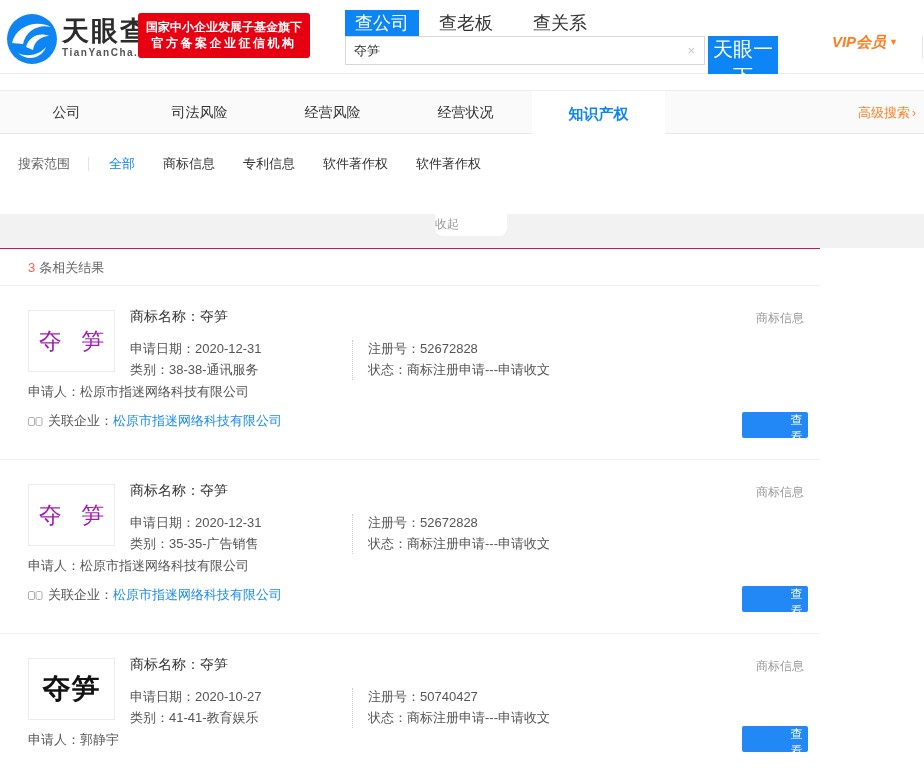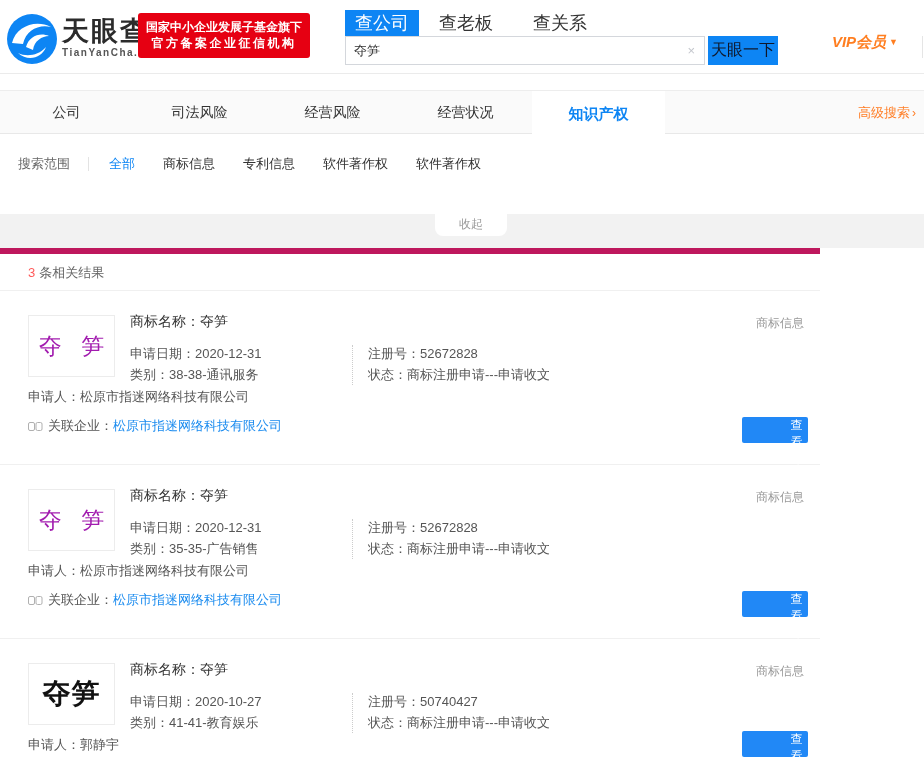--- a/index.html
+++ b/index.html
@@ -18,21 +18,21 @@
   .gov-badge .l2 { letter-spacing:2.5px; }
 
   .search-area { position:absolute; left:345px; top:10px; width:434px; }
   .search-tabs { display:flex; align-items:flex-end; height:26px; }
   .search-tab { font-size:18px; color:#333; margin-right:20px; height:26px; line-height:26px; padding:0 10px; cursor:pointer; }
   .search-tab.active { background:#0d85f4; color:#fff; margin-right:10px; }
   .search-box-row { display:flex; }
   .search-input-wrap { position:relative; width:360px; height:29px; border:1px solid #d4d7dc; border-top:1px solid #d4d7dc; background:#fff; }
   .search-input { width:100%; height:100%; border:none; outline:none; font-size:13px; color:#333; padding:0 28px 0 8px; font-family:inherit; }
   .clear-icon { position:absolute; right:9px; top:6px; color:#c3c6cc; font-size:13px; cursor:pointer; }
-  .search-btn { width:70px; height:29px; margin-left:3px; background:#0d85f4; color:#0f172a; border:none; font-size:16px; cursor:pointer; font-family:inherit; }
+  .search-btn { width:70px; height:38px; margin-left:3px; background:#0d85f4; color:#ffffff; border:none; font-size:20px; cursor:pointer; font-family:inherit; }
 
   .vip { position:absolute; right:26px; top:33px; color:#ff7e20; font-size:15px; font-weight:bold; font-style:italic; cursor:pointer; }
   .vip .arrow { font-size:9px; font-style:normal; margin-left:3px; vertical-align:2px; }
   .header-right-divider { position:absolute; right:1px; top:36px; width:1px; height:22px; background:#e5e5e5; }
 
   
   .nav-row { position:absolute; top:90px; left:0; width:924px; height:44px; background:#fafafa; border-top:1px solid #ededed; border-bottom:1px solid #e8e8e8; }
   .nav-tabs { display:flex; }
   .nav-tab { width:133px; text-align:center; line-height:43px; font-size:14px; color:#333; cursor:pointer; }
   .nav-tab.active { background:#fff; height:56px; line-height:46px; color:#0d85f4; font-weight:bold; font-size:15px; position:relative; z-index:3; }
@@ -43,24 +43,24 @@
   .filter-panel { position:absolute; top:134px; left:0; width:924px; height:80px; background:#fff; z-index:2; }
   .filter-row { position:absolute; top:21px; left:18px; display:flex; align-items:center; font-size:13px; }
   .filter-label { color:#666; margin-right:18px; }
   .filter-divider { width:1px; height:14px; background:#e3e3e3; margin-right:20px; }
   .filter-opt { color:#333; margin-right:28px; cursor:pointer; }
   .filter-opt.active { color:#0d85f4; }
 
   .gray-strip { position:absolute; top:214px; left:0; width:924px; height:34px; background:#f2f2f2; }
   .collapse-tab { position:absolute; top:214px; left:435px; width:72px; height:22px; background:#fff; z-index:2;
                   border-bottom-left-radius:8px; border-bottom-right-radius:8px;
-                  text-align:center; font-size:12px; color:#999; line-height:20px; cursor:pointer; }
-
-  
-  .results-panel { position:absolute; top:248px; left:0; width:820px; height:531px; background:#fff; border-top:6px solid #be185d; }
+                  text-align:left; font-size:12px; color:#999; line-height:20px; cursor:pointer; }
+
+  
+  .results-panel { position:absolute; top:248px; left:0; width:820px; height:531px; background:#fff; border-top:1px solid #be185d; }
   .results-count { height:37px; line-height:37px; padding-left:28px; font-size:13px; color:#666; border-bottom:1px solid #f0f0f0; }
   .results-count .num { color:#ff5a5a; margin-right:4px; }
 
   .card { position:relative; height:174px; border-bottom:1px solid #f0f0f0; }
   .card.last { height:146px; border-bottom:none; }
   .tm-badge { position:absolute; right:16px; top:24px; font-size:12px; color:#999; }
   .tm-img { position:absolute; left:28px; top:24px; width:87px; height:62px; border:1px solid #ececec; background:#fff;
             display:flex; align-items:center; justify-content:center; overflow:hidden; }
   .tm-img.script { font-family:"DejaVu Serif","Liberation Serif",serif; font-size:23px; color:#a21caf; letter-spacing:6px; padding-left:6px; }
   .tm-img.bold { font-size:28px; font-weight:bold; color:#111; letter-spacing:1px; }

